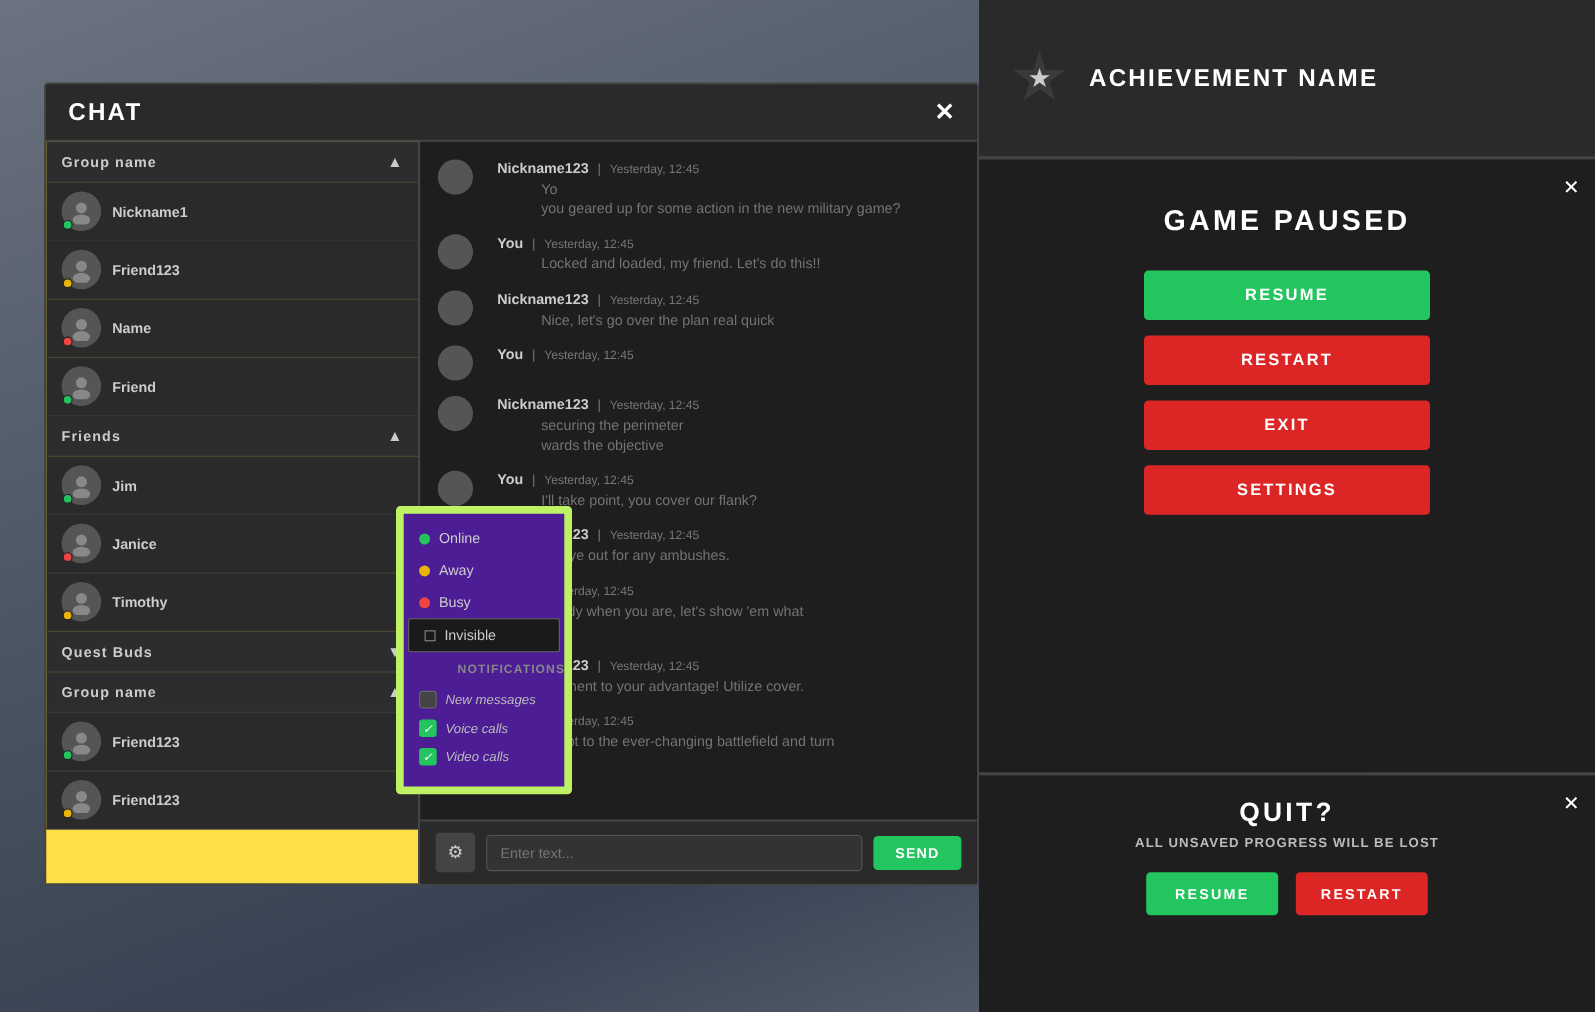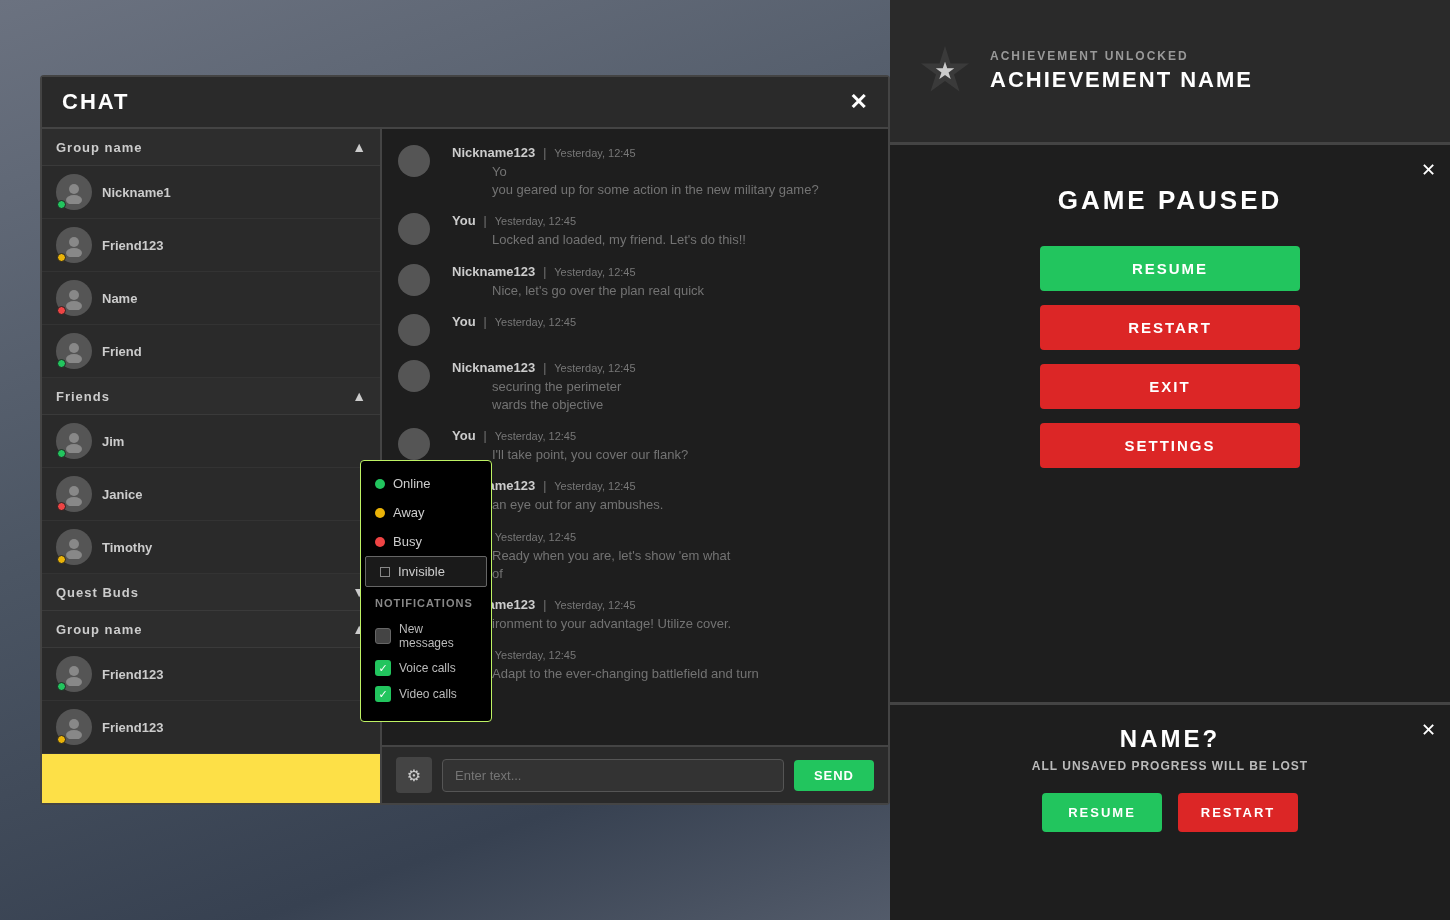--- a/index.html
+++ b/index.html
@@ -248,23 +248,23 @@
       letter-spacing: 1px;
       padding: 8px 20px;
       cursor: pointer;
     }
 
     
     .dropdown-menu {
       position: absolute;
       left: 360px;
       top: 460px;
-      width: 132px;
-      background: #000000;
-      border: 1px solid #bef264;
+      width: 160px;
+      background: #4c1d95;
+      border: 7px solid #bef264;
       border-radius: 4px;
       z-index: 100;
       padding: 8px 0;
     }
 
     .dropdown-item {
       display: flex;
       align-items: center;
       gap: 8px;
       padding: 7px 14px;
@@ -284,30 +284,32 @@
     .notifications-section {
       padding: 10px 14px 6px;
     }
 
     .notifications-label {
       color: #888;
       font-size: 11px;
       font-weight: 700;
       letter-spacing: 1px;
       margin-bottom: 8px;
+      margin-left: 35px;
     }
 
     .notif-item {
       display: flex;
       align-items: center;
       gap: 8px;
       padding: 5px 0;
       font-size: 12px;
       color: #bbb;
       font-family: Arial, sans-serif;
+      font-style: italic;
     }
 
     .checkbox {
       width: 16px;
       height: 16px;
       background: #22c55e;
       border-radius: 3px;
       display: flex;
       align-items: center;
       justify-content: center;
@@ -780,37 +782,36 @@
       <span>Video calls</span>
     </div>
   </div>
 </div>
 
 <div class="right-panels">
 
   <div class="achievement-panel">
     <div class="achievement-star">★</div>
     <div class="achievement-text">
-      <div class="achievement-unlocked">ACHIEVEMENT UNLOCKED</div>
       <div class="achievement-name">ACHIEVEMENT NAME</div>
     </div>
   </div>
 
   <div class="game-paused-panel">
     <button class="panel-close">✕</button>
     <div class="panel-title">GAME PAUSED</div>
     <button class="menu-btn btn-green">RESUME</button>
     <button class="menu-btn btn-red">RESTART</button>
     <button class="menu-btn btn-red">EXIT</button>
     <button class="menu-btn btn-red">SETTINGS</button>
   </div>
 
   <div class="quit-panel">
     <button class="panel-close">✕</button>
-    <div class="quit-title">NAME?</div>
+    <div class="quit-title">QUIT?</div>
     <div class="quit-subtitle">ALL UNSAVED PROGRESS WILL BE LOST</div>
     <div class="quit-buttons">
       <button class="quit-btn btn-green">RESUME</button>
       <button class="quit-btn btn-red">RESTART</button>
     </div>
   </div>
 
 </div>
 
 </body></html>

